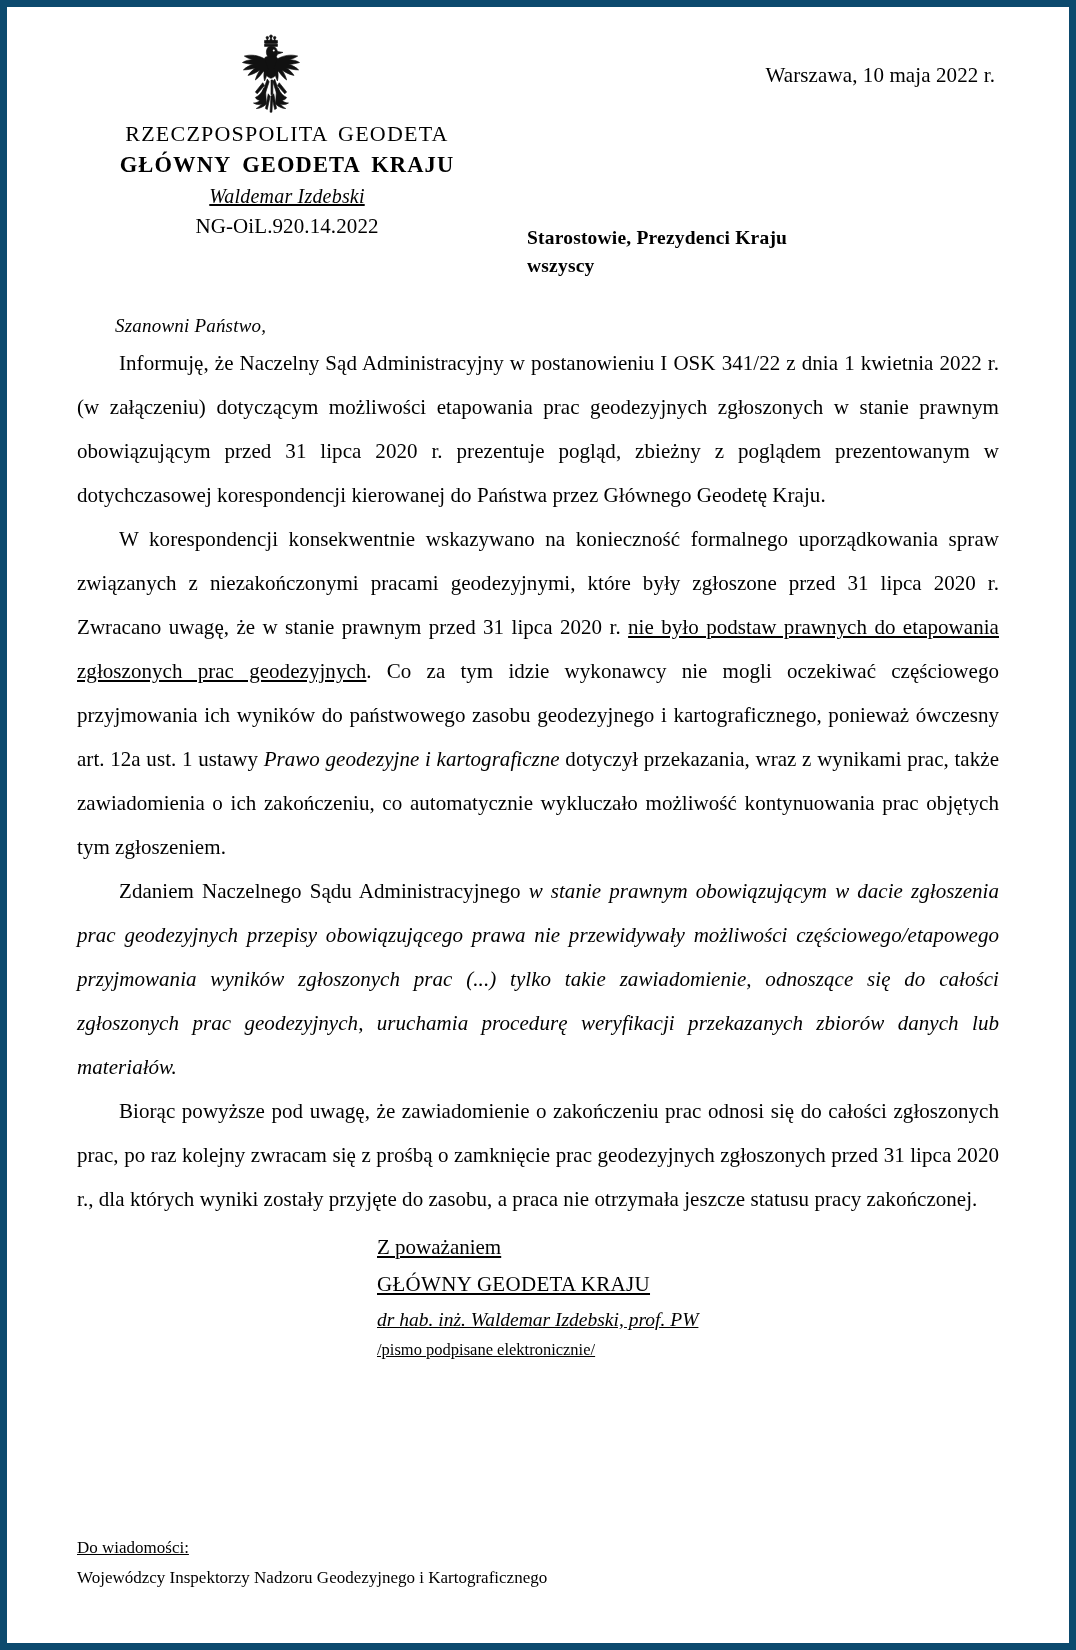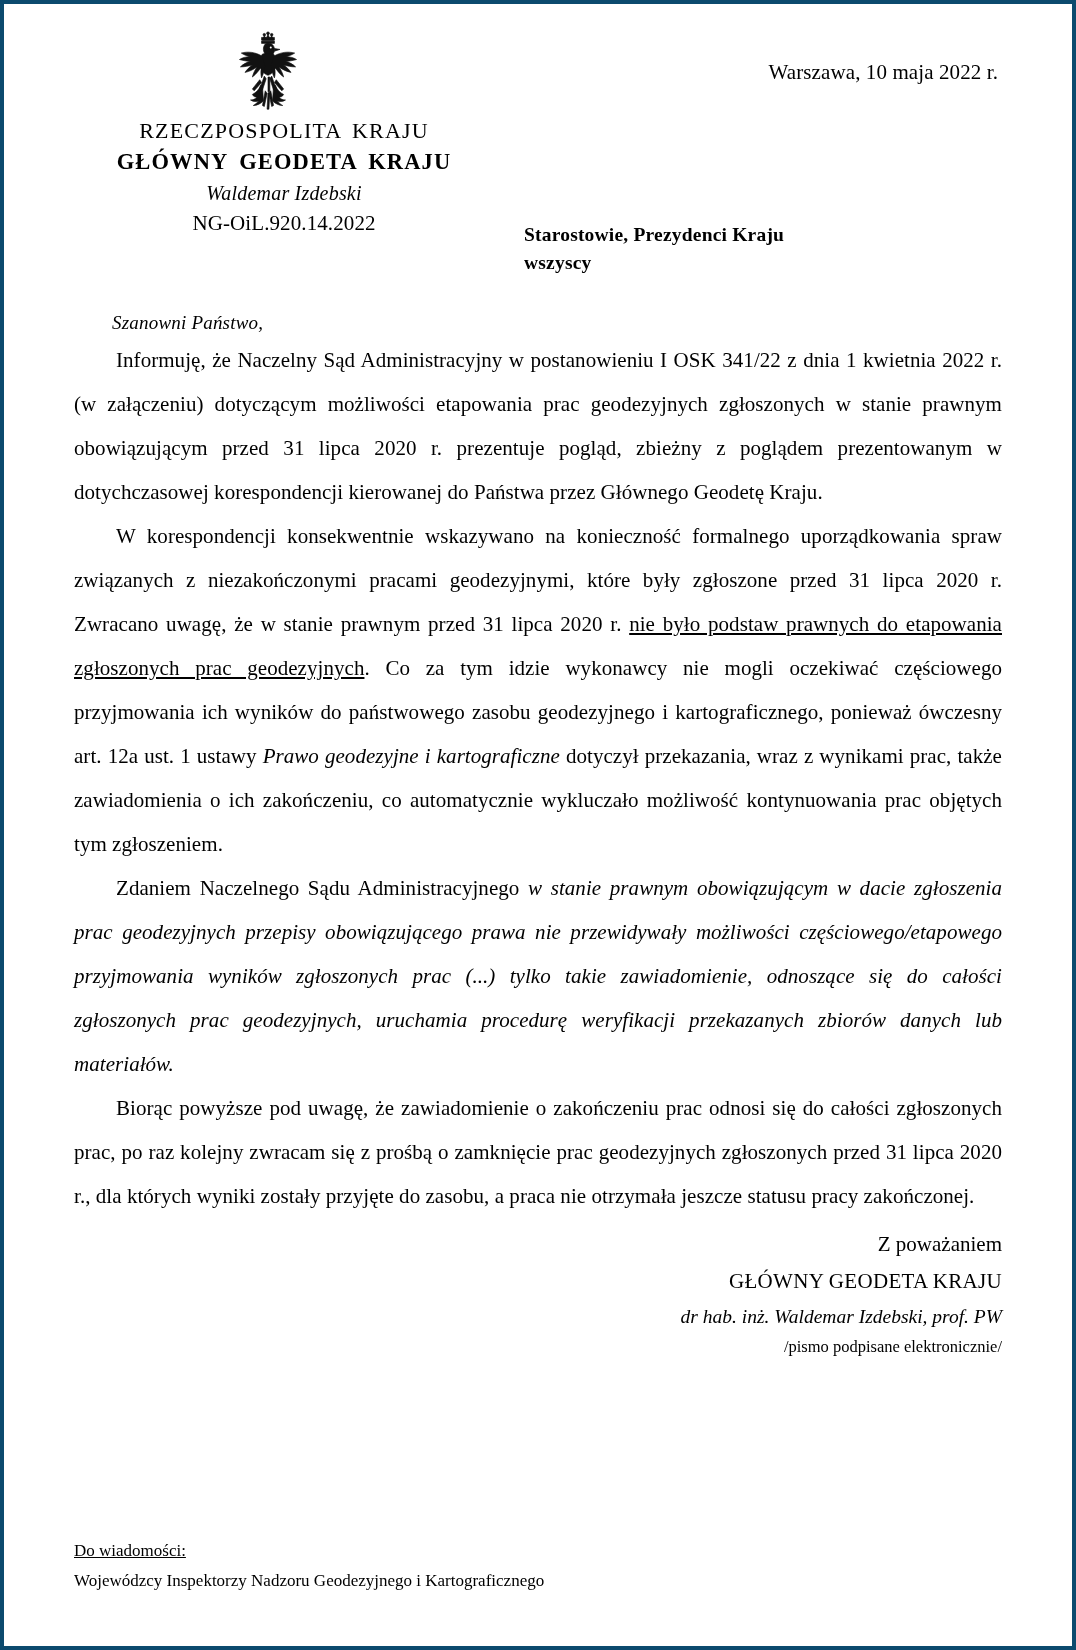--- a/index.html
+++ b/index.html
@@ -10,21 +10,21 @@
   body {
     font-family: "Liberation Serif", "DejaVu Serif", serif;
     color: #000000;
   }
   .page {
     position: relative;
     width: 1076px;
     height: 1650px;
     box-sizing: border-box;
     background: #ffffff;
-    border: 4px solid #0c4a6e;
+    border: 7px solid #0c4a6e;
     overflow: hidden;
   }
   .inner {
     position: relative;
     width: 100%;
     height: 100%;
     box-sizing: border-box;
     padding: 12px 70px 0 70px;
   }
 
@@ -69,20 +69,21 @@
     font-weight: bold;
     letter-spacing: 1.1px;
     word-spacing: 5px;
     line-height: 1.42;
   }
   .org-person {
     font-size: 20px;
     font-style: italic;
     line-height: 1.5;
     letter-spacing: 0.2px;
+    text-decoration: underline;
   }
   .org-ref {
     font-size: 21px;
     line-height: 1.5;
     letter-spacing: 0.1px;
     text-align: center;
   }
 
   .addressee {
     position: absolute;
@@ -114,22 +115,23 @@
     line-height: 44px;
     text-indent: 42px;
     letter-spacing: 0.05px;
   }
   .it { font-style: italic; }
   .ul { text-decoration: underline; }
 
   
   .signature {
     margin-top: 8px;
-    text-align: right;
+    text-align: left;
     padding-left: 300px;
+    text-decoration: underline;
   }
   .sig-regards {
     font-size: 21px;
     line-height: 36px;
   }
   .sig-office {
     font-size: 21px;
     line-height: 38px;
     letter-spacing: 0.3px;
   }
@@ -199,21 +201,21 @@
             <path d="M47 68 l-3 16 l2 1 l3 -14 z"></path>
             <path d="M53 68 l3 16 l-2 1 l-3 -14 z"></path>
             <path d="M50 70 l-1 18 l2 0 l1 -18 z"></path>
           </g>
         </svg>
       </div>
 
       <div class="date-line">Warszawa, 10 maja 2022 r.</div>
 
       <div class="org-block">
-        <div class="org-country">RZECZPOSPOLITA  KRAJU</div>
+        <div class="org-country">RZECZPOSPOLITA  GEODETA</div>
         <div class="org-title">GŁÓWNY  GEODETA  KRAJU</div>
         <div class="org-person">Waldemar Izdebski</div>
         <div class="org-ref">NG-OiL.920.14.2022</div>
       </div>
 
       <div class="addressee">
         <div>Starostowie, Prezydenci Kraju</div>
         <div>wszyscy</div>
       </div>
     </div>

